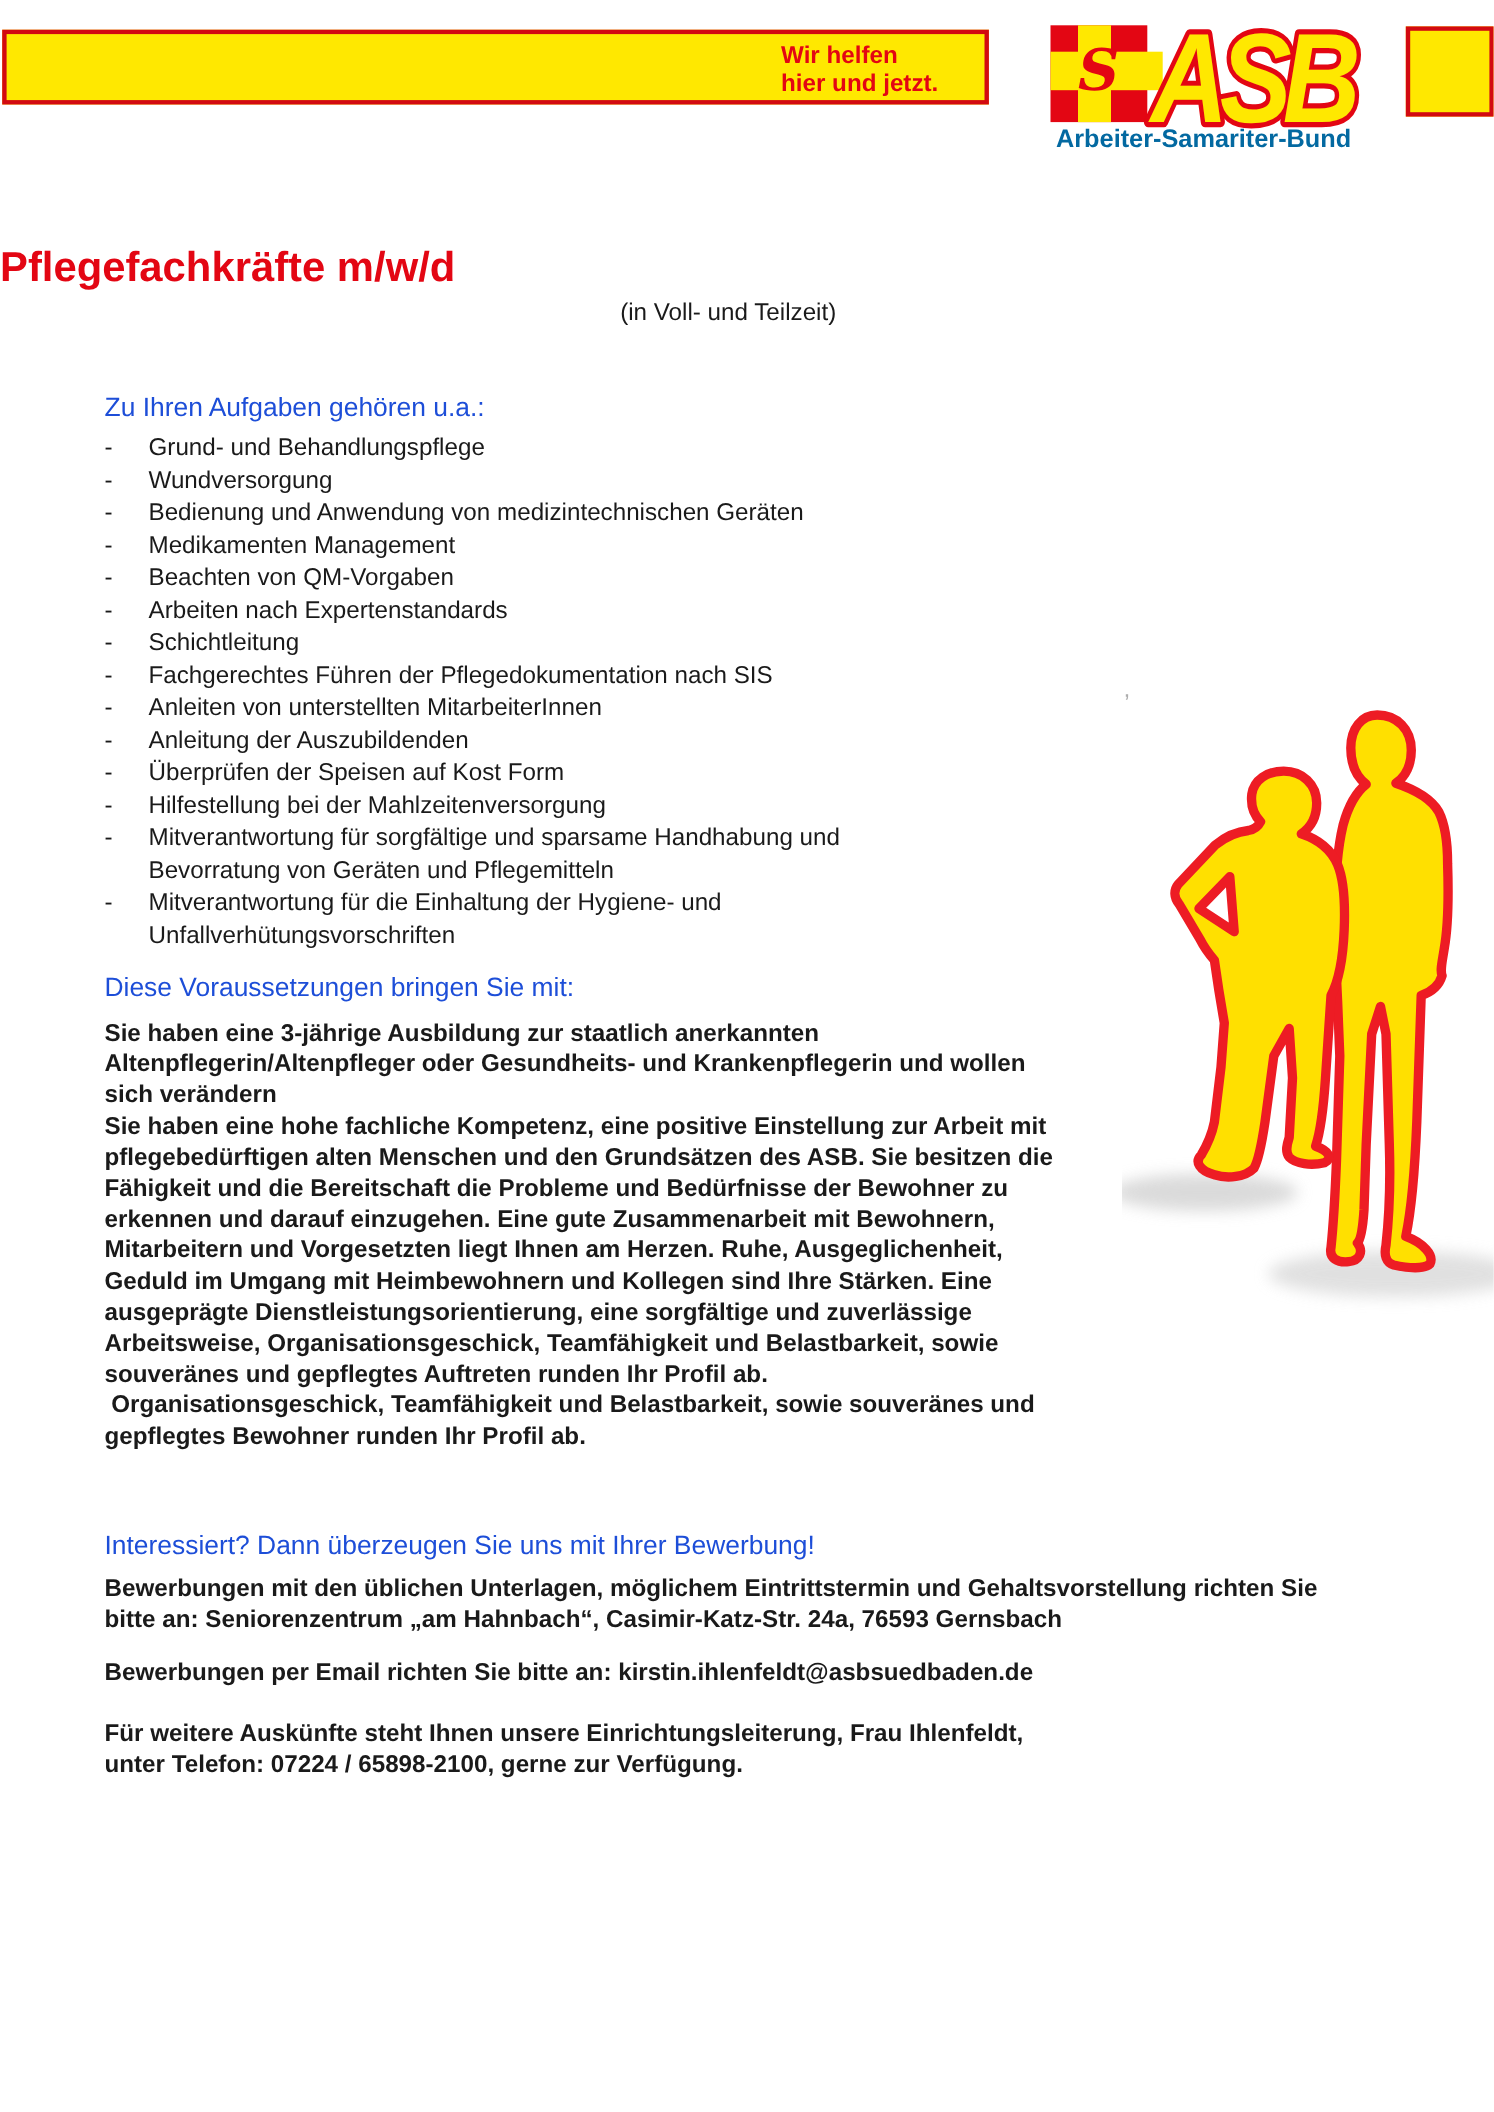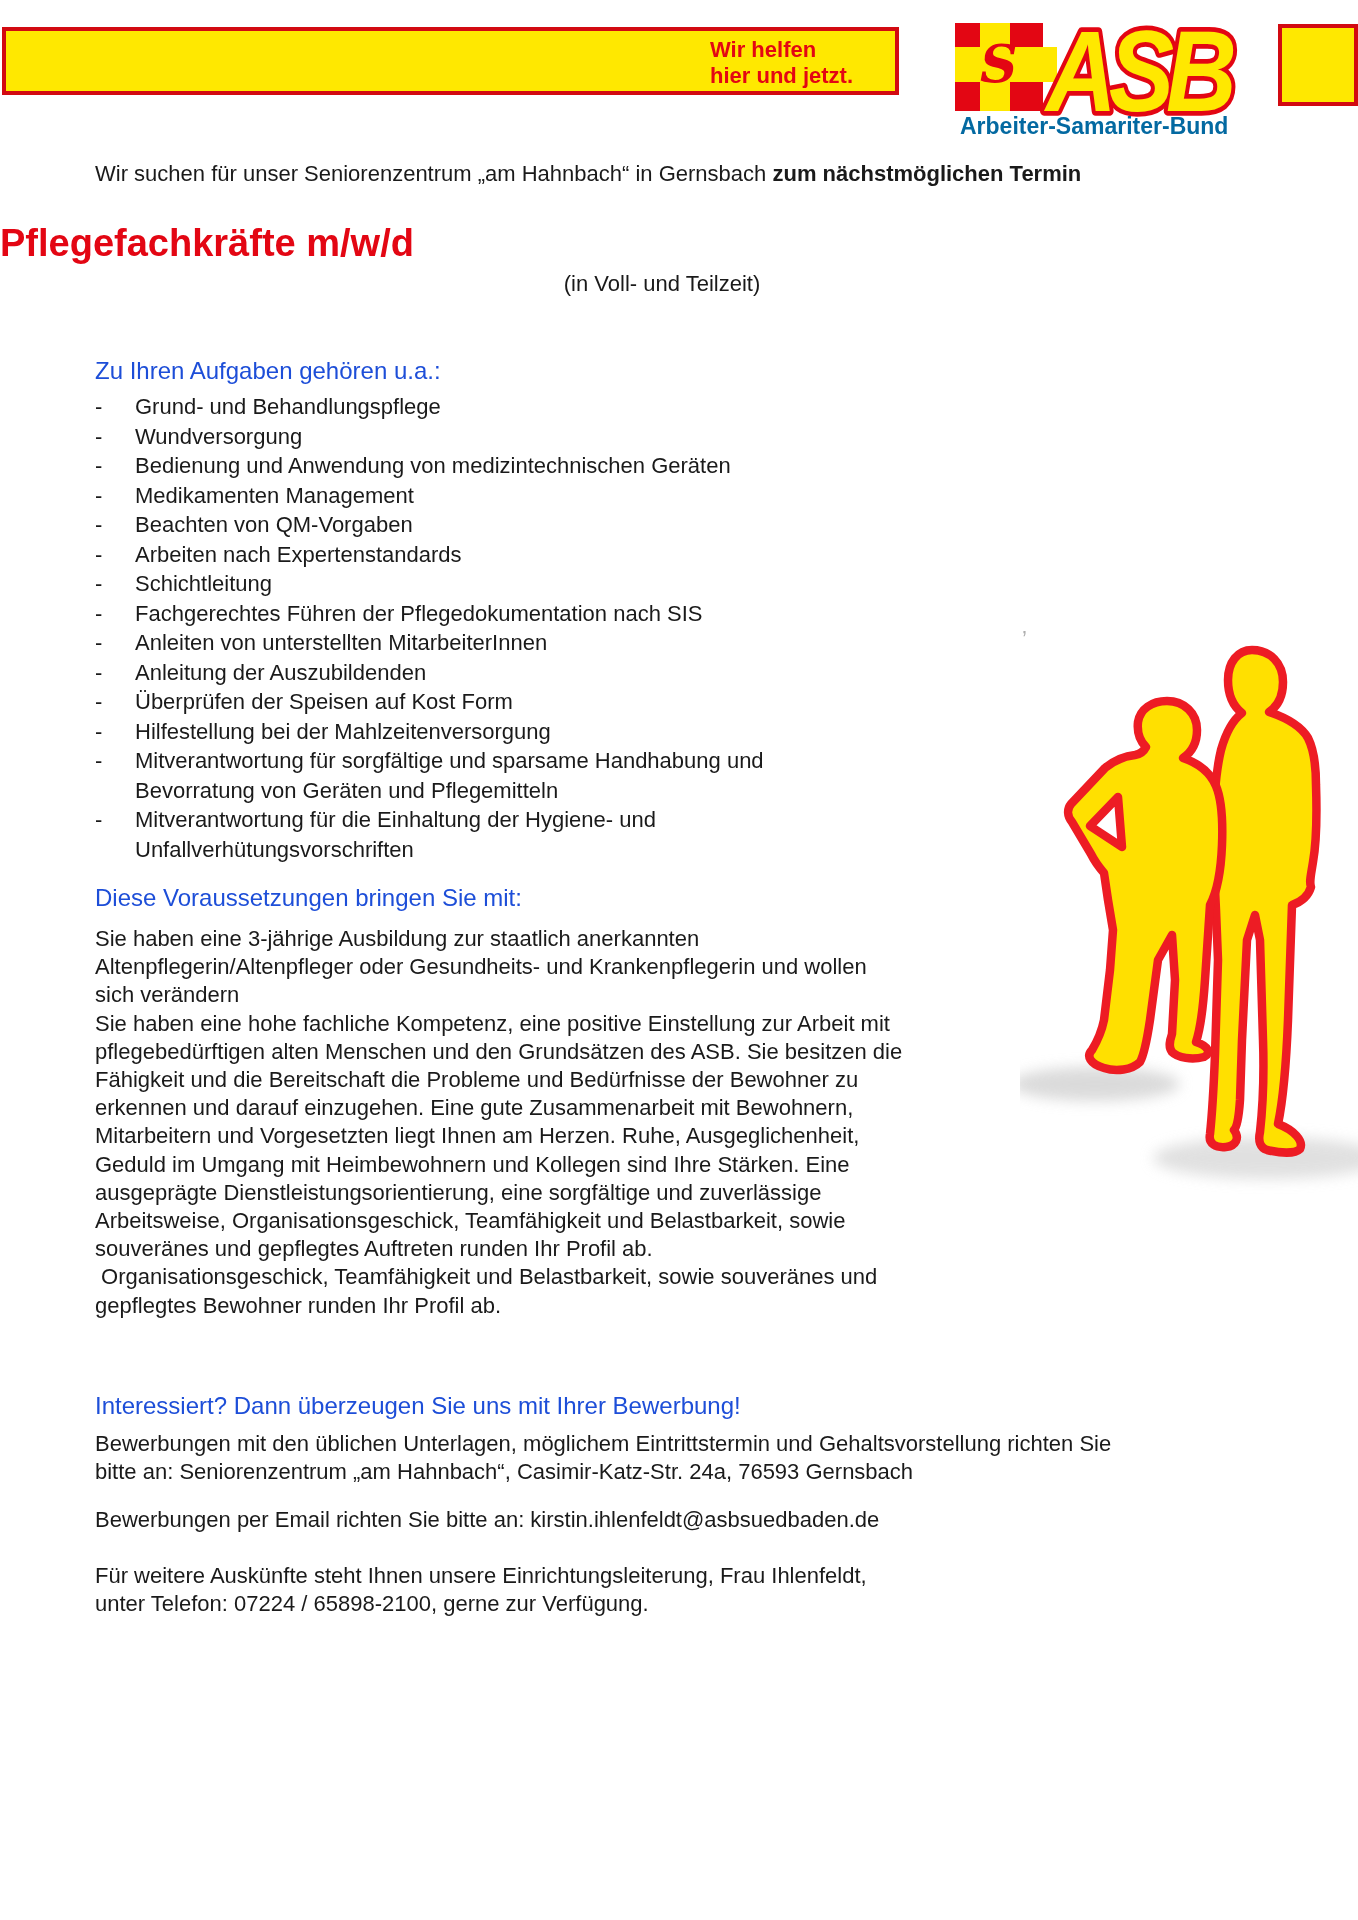--- a/index.html
+++ b/index.html
@@ -46,21 +46,21 @@
   .h-apply{left:95px;top:1392px;}
 
   
   .tasks-list{left:95px;top:392px;font-size:22px;}
   .task-row{display:flex;height:29.5px;line-height:29.5px;}
   .task-bullet{width:40px;flex:0 0 40px;}
   .task-text{white-space:pre;}
 
   
   .para{font-size:22px;line-height:28.2px;}
-  .para .textline{white-space:pre;}
+  .para .textline{white-space:pre;font-weight:bold;}
   .p-req{left:95px;top:925px;}
   .p-apply1{left:95px;top:1430px;}
   .p-apply2{left:95px;top:1506px;}
   .p-apply3{left:95px;top:1562px;}
 
   
   .figure-svg{left:1020px;top:600px;}
   .artifact-mark{left:1022px;top:626px;font-size:22px;color:#adadad;}
 </style>
 </head>
@@ -78,21 +78,20 @@
     <rect x="5" y="5" width="88" height="88" fill="#e30613"></rect>
     <rect x="30" y="5" width="30" height="88" fill="#ffe800"></rect>
     <rect x="5" y="29" width="102" height="35" fill="#ffe800"></rect>
     <text x="30" y="64" font-family="DejaVu Serif, serif" font-style="italic" font-weight="bold" font-size="52" fill="#e30613">S</text>
     <text transform="translate(96,93) scale(1,1.18)" x="0" y="0" font-family="Liberation Sans, sans-serif" font-style="italic" font-weight="bold" font-size="98" letter-spacing="-8" fill="#ffe800" stroke="#e30613" stroke-width="8" paint-order="stroke" stroke-linejoin="round">ASB</text>
   </svg>
   <div class="abs logo-subtitle">Arbeiter-Samariter-Bund</div>
 
   <div class="abs corner-block"></div>
 
-  <div class="abs intro"><span>Wir suchen für unser Seniorenzentrum „am Hahnbach“ in Gernsbach </span><b>zum nächstmöglichen Termin</b></div>
 
   <div class="abs title">Pflegefachkräfte m/w/d</div>
   <div class="abs subtitle">(in Voll- und Teilzeit)</div>
 
   <div class="abs sec-heading h-tasks">Zu Ihren Aufgaben gehören u.a.:</div>
   <div class="abs tasks-list">
 
       <div class="task-row">
         <span class="task-bullet">-</span>
         <span class="task-text">Grund- und Behandlungspflege</span>

